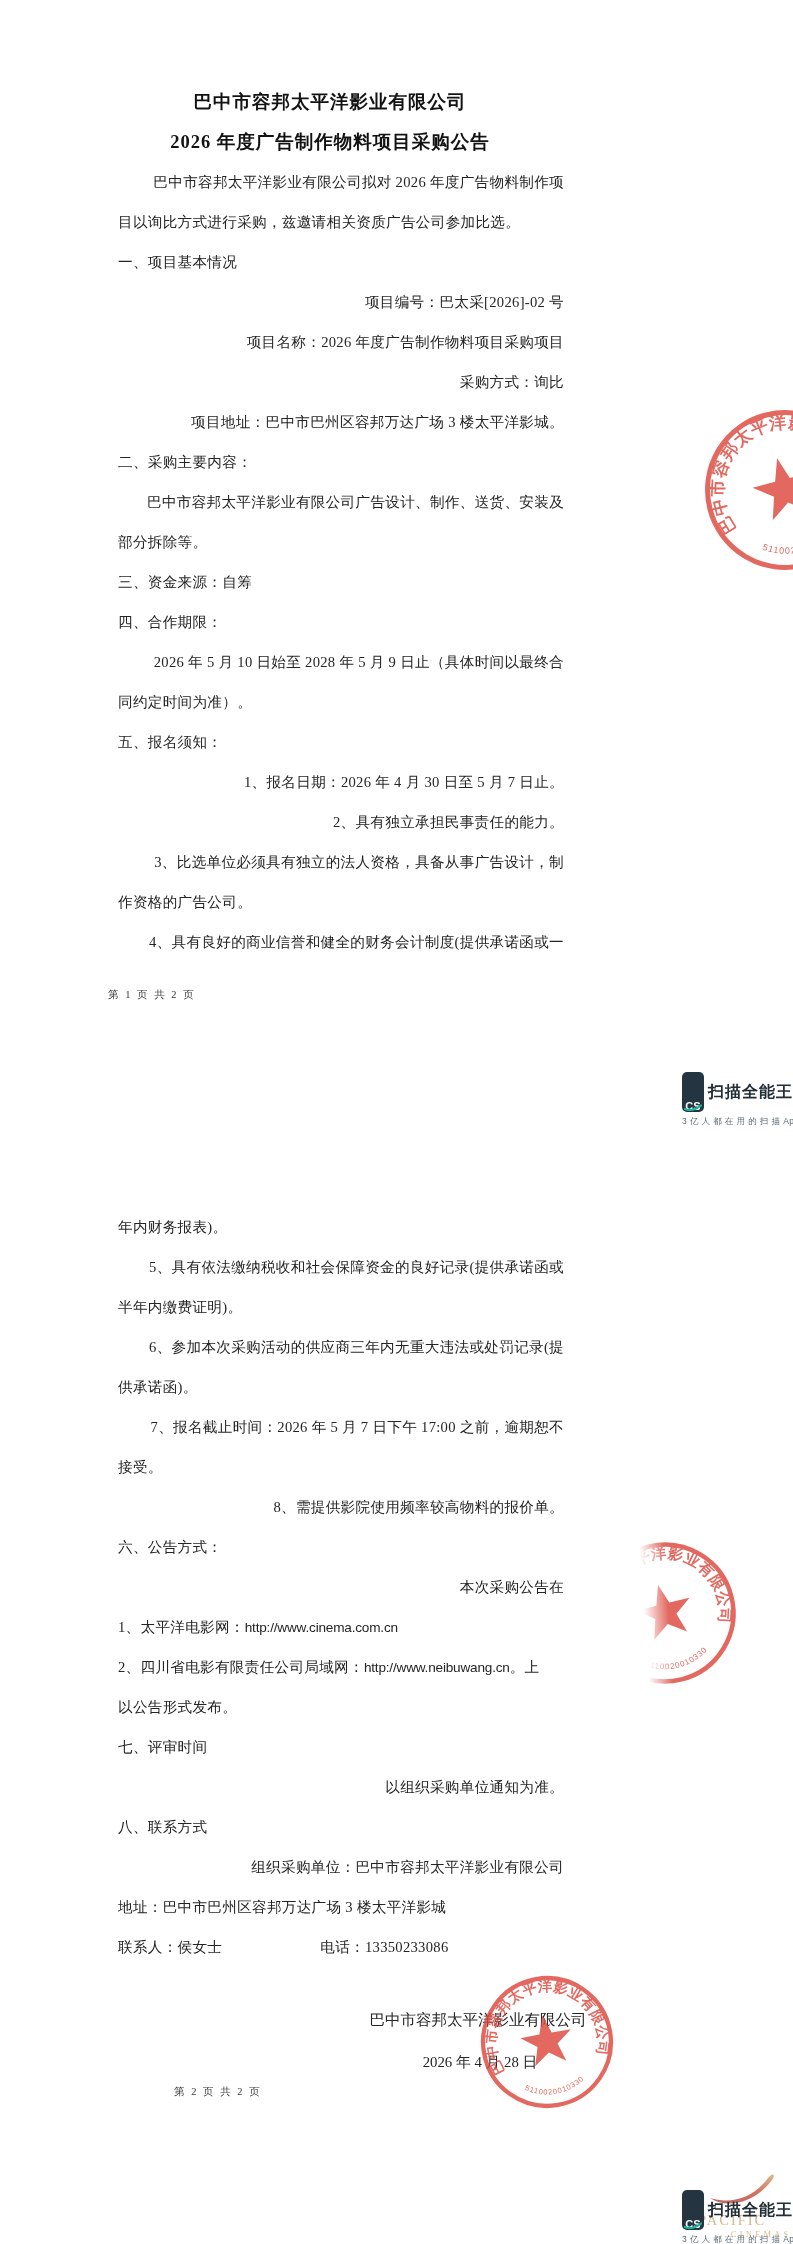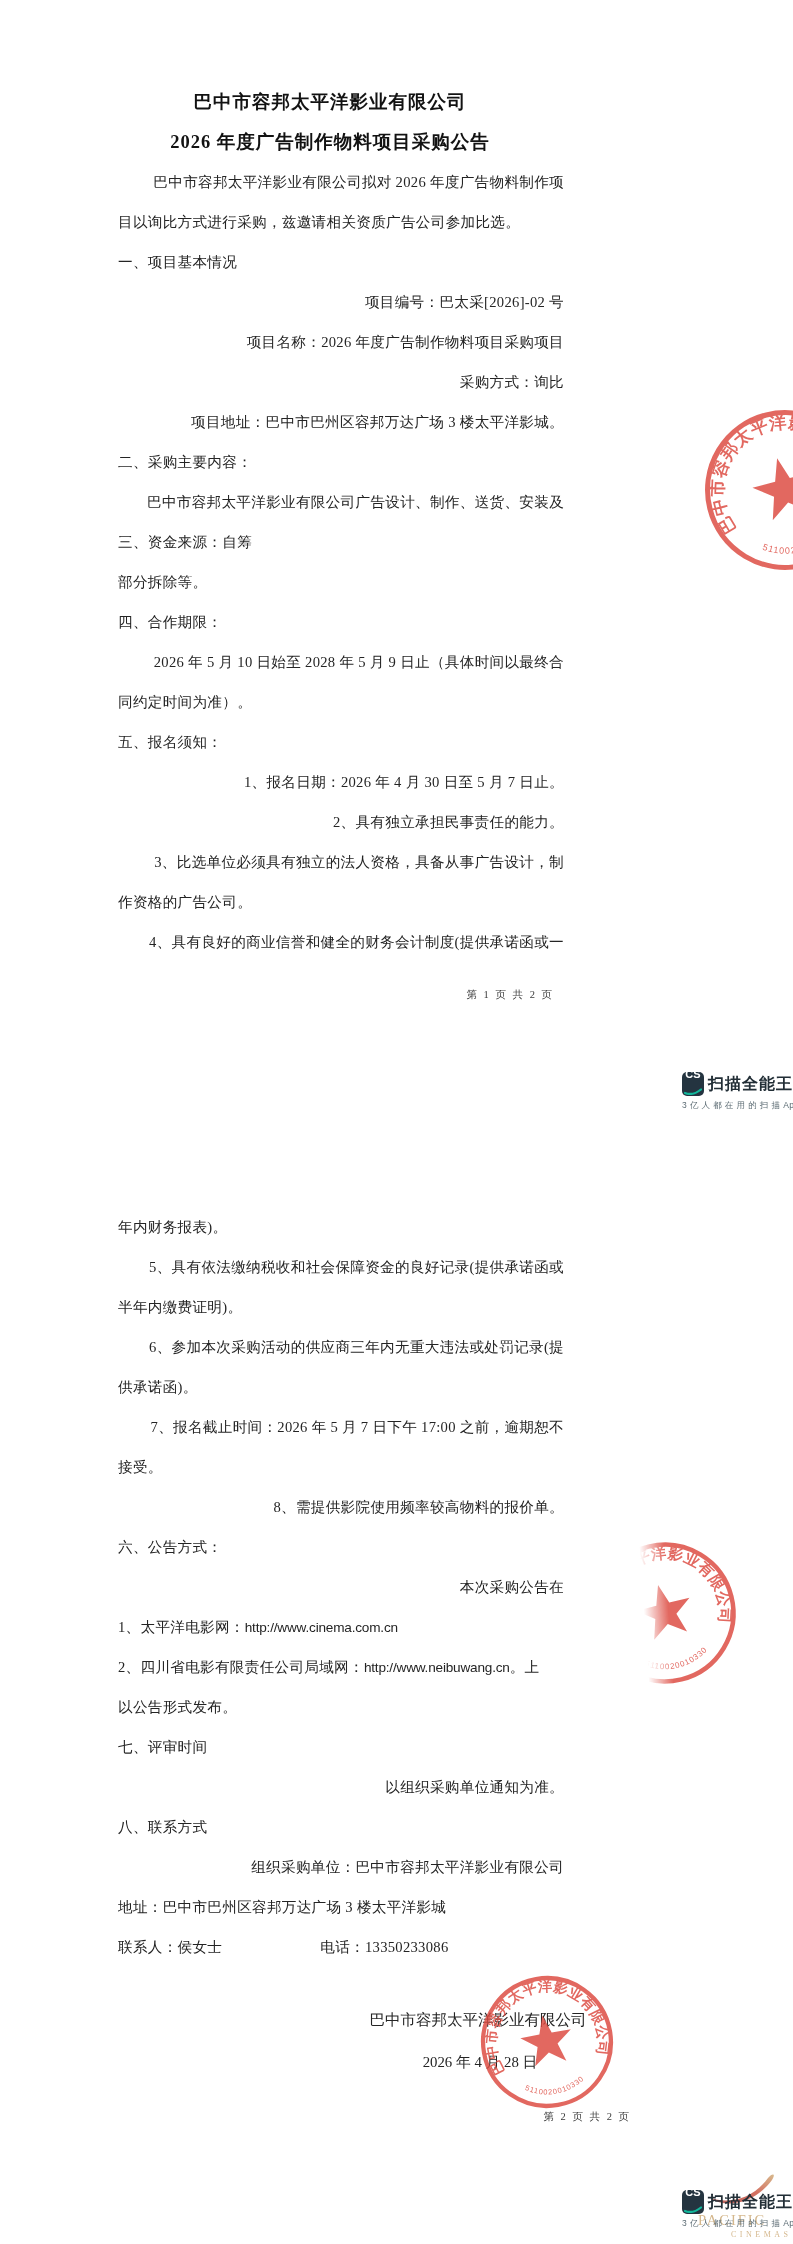--- a/index.html
+++ b/index.html
@@ -8,45 +8,45 @@
     font-family:"Liberation Serif","DejaVu Serif",serif;color:#242424;
   }
   .col{position:absolute;left:118px;width:446px;}
   .p1{top:82px;}
   .p2{top:1207px;}
   .line{height:40px;line-height:40px;font-size:14.6px;letter-spacing:0.3px;white-space:nowrap;}
   .indent{text-indent:29px;text-align:right;}
   .title{font-size:18.5px;font-weight:bold;letter-spacing:1px;color:#121212;
          text-align:center;position:relative;left:-11px;height:40px;line-height:40px;white-space:nowrap;}
   .pgfooter{font-size:10.5px;letter-spacing:2px;color:#3a3a3a;height:20px;line-height:20px;
-            text-align:right;position:relative;white-space:nowrap;}
+            text-align:left;position:relative;white-space:nowrap;}
   .f1{margin-top:23px;left:-10px;}
-  .f2{margin-top:25px;left:67px;}
+  .f2{left:56px;}
   .url{font-family:Liberation Sans, sans-serif;font-size:13.6px;letter-spacing:-0.2px;}
   .gap{display:inline-block;width:98px;}
   .sign{position:relative;left:137px;text-align:center;height:40px;line-height:40px;
         font-size:15.5px;white-space:nowrap;}
   .sign-company{margin-top:33px;font-weight:normal;}
   .sign-date{margin-top:2px;font-size:14.8px;left:139px;}
   
   .stamp-wrap{position:absolute;opacity:0.82;}
   .stamp{width:100%;height:100%;color:#dc483e;display:block;}
   .stamp-a{left:699px;top:404px;width:172px;height:172px;transform:rotate(-14deg);}
   .stamp-b{left:589px;top:1537px;width:152px;height:152px;transform:rotate(-14deg);
            -webkit-mask-image:linear-gradient(100deg,rgba(0,0,0,0) 38%,#000 52%);
            mask-image:linear-gradient(100deg,rgba(0,0,0,0) 38%,#000 52%);}
   .stamp-c{left:476px;top:1971px;width:142px;height:142px;transform:rotate(-10deg);}
   .stamp text{font-family:"Liberation Sans","DejaVu Sans",sans-serif;fill:currentColor;}
   .stamp .arc-co{font-size:20px;letter-spacing:0.6px;font-weight:bold;}
   .stamp .arc-num{font-size:10.5px;letter-spacing:1.2px;}
   
   .cs-mark{position:absolute;z-index:5;font-family:"Liberation Sans","DejaVu Sans",sans-serif;}
   .cs-row{display:flex;align-items:center;}
-  .cs-badge{position:relative;width:22px;height:24px;border-radius:5px;background:#243440;
-            display:flex;align-items:flex-start;justify-content:center;flex:0 0 22px;}
+  .cs-badge{position:relative;width:22px;height:40px;border-radius:5px;background:#243440;
+            display:flex;align-items:flex-end;justify-content:center;flex:0 0 22px;}
   .cs-badge span{color:#ffffff;font-weight:bold;font-size:11px;line-height:1;margin-top:-3px;}
   .cs-badge svg{position:absolute;bottom:1px;left:2px;}
   .cs-title{margin-left:4px;font-size:16px;font-weight:bold;color:#222e36;letter-spacing:1px;white-space:nowrap;}
   .cs-tagline{margin-top:4px;font-size:8.5px;color:#5a6a72;letter-spacing:0.4px;white-space:nowrap;}
   
   .pacific-mark{position:absolute;left:694px;top:2168px;width:92px;z-index:1;opacity:0.72;
                 font-family:"Liberation Serif","DejaVu Serif",serif;color:#c59d62;}
   .pacific-swoosh{position:absolute;left:14px;top:0;}
   .pacific-title{position:absolute;left:4px;top:44px;font-size:14.5px;font-weight:normal;letter-spacing:2px;white-space:nowrap;}
   .pacific-sub{position:absolute;left:16px;top:62px;font-size:8px;letter-spacing:3.5px;white-space:nowrap;padding-left:21px;}
@@ -62,22 +62,22 @@
 
     <div class="line indent">巴中市容邦太平洋影业有限公司拟对 2026 年度广告物料制作项</div>
     <div class="line">目以询比方式进行采购，兹邀请相关资质广告公司参加比选。</div>
     <div class="line">一、项目基本情况</div>
     <div class="line indent">项目编号：巴太采[2026]-02 号</div>
     <div class="line indent">项目名称：2026 年度广告制作物料项目采购项目</div>
     <div class="line indent">采购方式：询比</div>
     <div class="line indent">项目地址：巴中市巴州区容邦万达广场 3 楼太平洋影城。</div>
     <div class="line">二、采购主要内容：</div>
     <div class="line indent">巴中市容邦太平洋影业有限公司广告设计、制作、送货、安装及</div>
+    <div class="line">部分拆除等。</div>
     <div class="line">三、资金来源：自筹</div>
-    <div class="line">部分拆除等。</div>
     <div class="line">四、合作期限：</div>
     <div class="line indent">2026 年 5 月 10 日始至 2028 年 5 月 9 日止（具体时间以最终合</div>
     <div class="line">同约定时间为准）。</div>
     <div class="line">五、报名须知：</div>
     <div class="line indent">1、报名日期：2026 年 4 月 30 日至 5 月 7 日止。</div>
     <div class="line indent">2、具有独立承担民事责任的能力。</div>
     <div class="line indent">3、比选单位必须具有独立的法人资格，具备从事广告设计，制</div>
     <div class="line">作资格的广告公司。</div>
     <div class="line indent">4、具有良好的商业信誉和健全的财务会计制度(提供承诺函或一</div>
 

